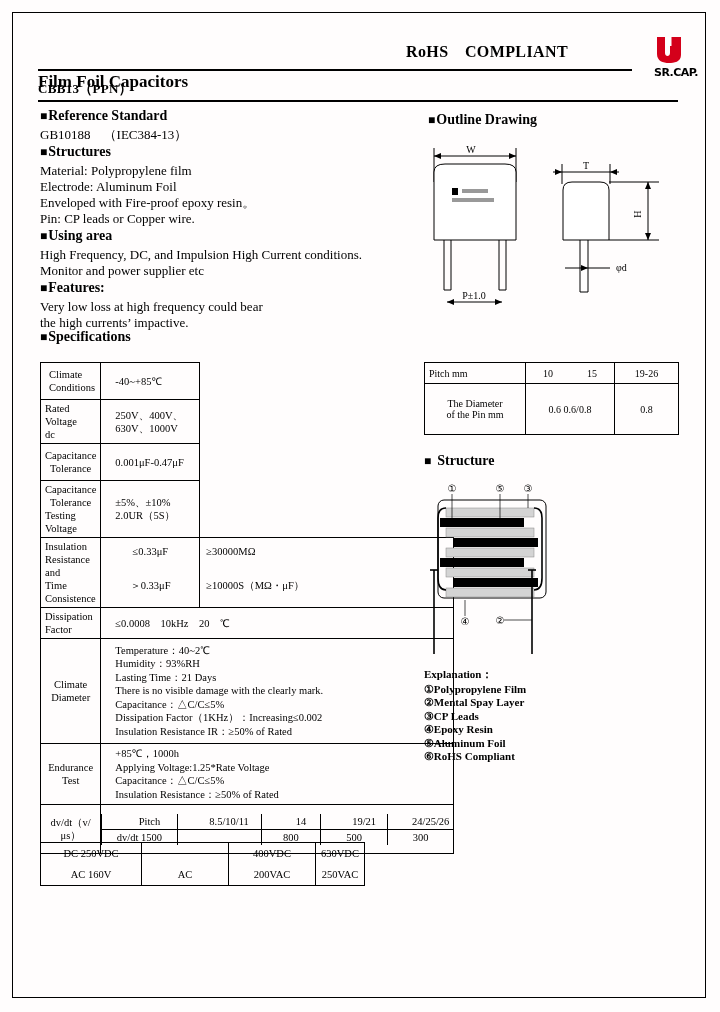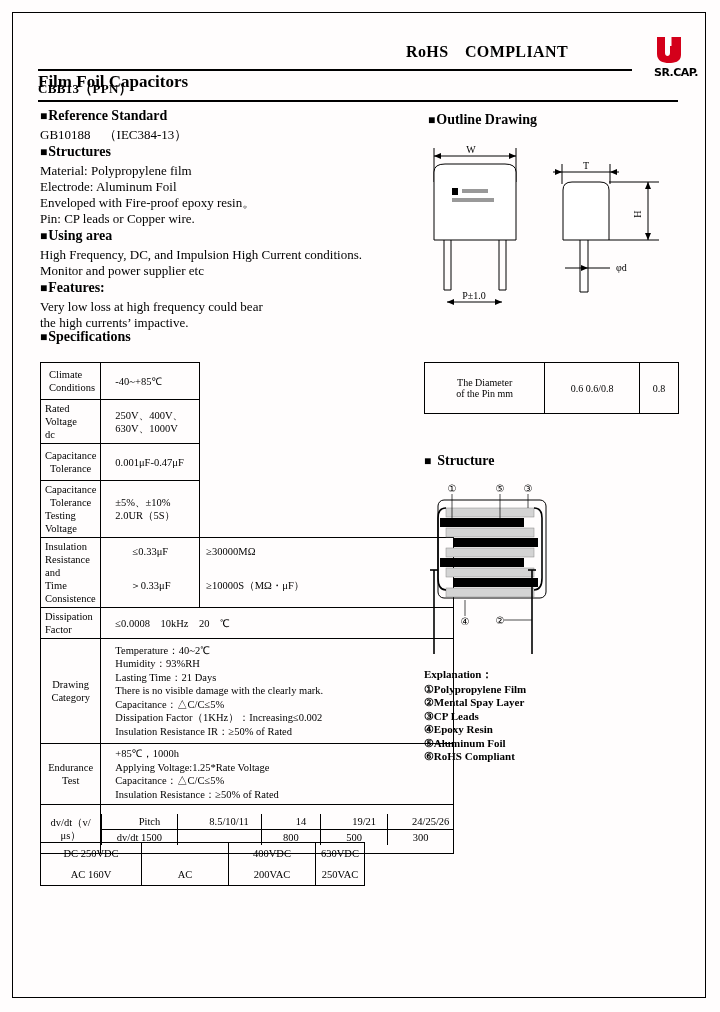--- a/index.html
+++ b/index.html
@@ -294,21 +294,21 @@
       </tr>
       <tr>
         <td class="ctr" style="height:26px; border-top:none;">＞0.33μF</td>
         <td class="lft" style="height:26px; border-top:none; padding-left:6px;">≥10000S（MΩ・μF）</td>
       </tr>
       <tr>
         <td class="cell-lbl" style="height:26px; text-align:left; padding-left:4px;">Dissipation Factor</td>
         <td class="cell-val" colspan="2">≤0.0008　10kHz　20　℃</td>
       </tr>
       <tr>
-        <td class="cell-lbl" style="height:100px;">Drawing Category</td>
+        <td class="cell-lbl" style="height:100px;">Climate Diameter</td>
         <td class="cell-val multiline" colspan="2">
           <div>Temperature：40~2℃</div>
           <div>Humidity：93%RH</div>
           <div>Lasting Time：21 Days</div>
           <div>There is no visible damage with the clearly mark.</div>
           <div>Capacitance：△C/C≤5%</div>
           <div>Dissipation Factor（1KHz）：Increasing≤0.002</div>
           <div>Insulation Resistance IR：≥50% of Rated</div>
         </td>
       </tr>
@@ -416,20 +416,30 @@
     <g>
       <rect x="32" y="48" width="6" height="7" fill="#000"></rect>
       <rect x="42" y="49" width="26" height="4" fill="#999"></rect>
       <rect x="32" y="58" width="42" height="4" fill="#999"></rect>
     </g>
   </svg>
 
   <div id="pitch-table">
     <table class="t">
       <tbody>
+          <tr>
+        <td class="lft" style="width:92px; height:16px;">Pitch mm</td>
+        <td style="width:88px; padding:0;">
+          <div style="display:flex;">
+            <div style="flex:1; text-align:center;">10</div>
+            <div style="flex:1; text-align:center;">15</div>
+          </div>
+        </td>
+        <td class="ctr">19-26</td>
+      </tr>
       <tr>
         <td class="ctr" style="height:46px;">
           <div>The Diameter</div>
           <div>of the Pin mm</div>
         </td>
         <td class="ctr">0.6  0.6/0.8</td>
         <td class="ctr">0.8</td>
       </tr>
     </tbody>
       </table>

